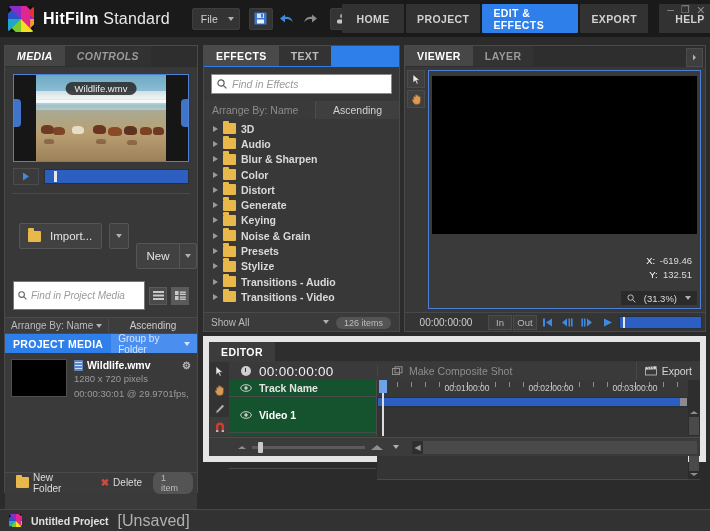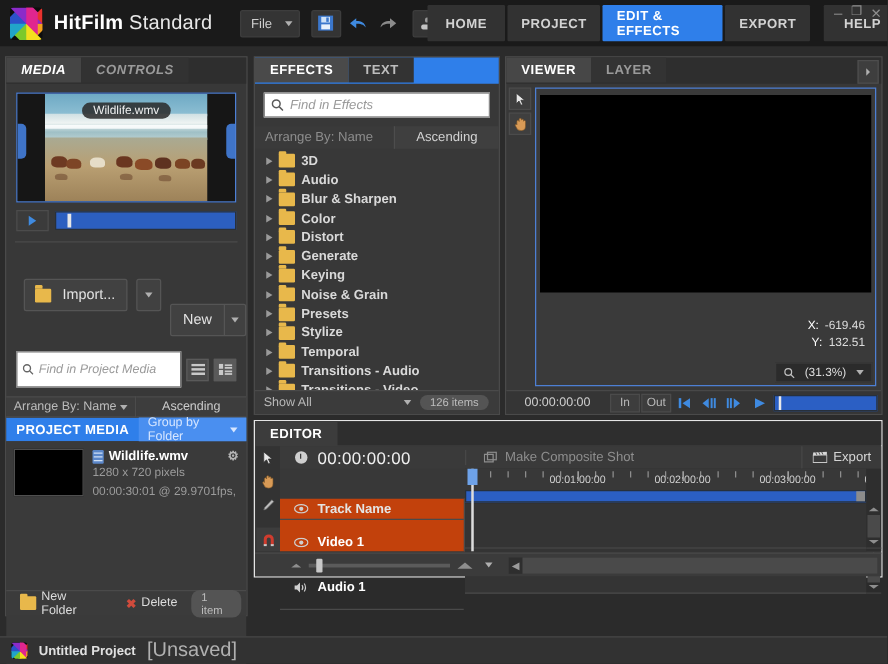--- a/index.html
+++ b/index.html
@@ -126,34 +126,34 @@
   .vcoord b{font-weight:normal;color:#fff;display:inline-block;width:11px;text-align:left;}
   .vzoom{position:absolute;right:2px;bottom:2px;height:16px;background:#2b2b2b;border:1px solid #3a3a3a;display:flex;align-items:center;gap:8px;padding:0 6px;color:#dcdcdc;font-size:9.5px;}
   .vtrans{position:absolute;left:0;right:0;bottom:0;height:19px;background:#353535;border-top:1px solid #484848;display:flex;align-items:center;}
   .vtc{width:82px;text-align:center;color:#cfcfcf;font-size:10px;}
   .vinout{width:24px;height:15px;margin-left:1px;background:#3d3d3d;border:1px solid #4b4b4b;display:flex;align-items:center;justify-content:center;color:#b8b8b8;font-size:9.5px;}
   .vtbtn{width:20px;height:17px;display:flex;align-items:center;justify-content:center;color:#3f8ae0;}
   .vscrub{flex:1;height:13px;margin:0 3px 0 2px;background:#2b5fc4;border:1px solid #27303c;position:relative;}
   .vscrub i{position:absolute;left:3px;top:0;bottom:0;width:2px;background:#e9e9e9;}
 
   
-  #editor{left:203px;top:336px;width:503px;height:126px;background:#383838;border:1px solid #e5e5e5;}
+  #editor{left:203px;top:336px;width:503px;height:126px;background:#383838;border:6px solid #e5e5e5;}
   .edtabs{height:19px;display:flex;background:#2e2e2e;}
   .edtabs .tab{background:#3c3c3c;color:#fff;}
   .edtools{position:absolute;left:1px;top:20px;width:19px;bottom:20px;background:#333;}
   .edtool{width:19px;height:19px;display:flex;align-items:center;justify-content:center;}
   .edtool.magnet{position:absolute;bottom:0;left:0;background:#3d3d3d;}
   .edhdr{position:absolute;left:20px;top:20px;right:0;height:18px;background:#3a3a3a;display:flex;align-items:center;}
   .edtc{width:148px;display:flex;align-items:center;gap:8px;padding-left:12px;}
   .edtc .clock{width:10px;height:10px;border-radius:50%;background:#cfcfcf;position:relative;}
   .edtc .clock:after{content:"";position:absolute;left:4px;top:2px;width:1.3px;height:4px;background:#3a3a3a;}
   .edtc .t{color:#efefef;font-size:13.5px;letter-spacing:.3px;}
   .edmk{flex:1;display:flex;align-items:center;gap:6px;padding-left:14px;color:#8e8e8e;font-size:10.5px;border-left:1px solid #474747;}
   .edex{display:flex;align-items:center;gap:5px;padding:0 8px;color:#d5d5d5;font-size:10.5px;border-left:1px solid #474747;height:18px;}
-  .edtrkhd{position:absolute;left:20px;top:38px;width:148px;bottom:20px;background:#c2410c;border-right:1px solid #4a4a4a;margin-top:24px;}
+  .edtrkhd{position:absolute;left:20px;top:38px;width:148px;bottom:20px;background:#14532d;border-right:1px solid #4a4a4a;}
   .trk{height:36px;display:flex;align-items:center;gap:7px;padding-left:11px;border-bottom:1px solid #4a4a4a;color:#fff;font-size:10.5px;font-weight:bold;}
   .trk.name{height:17px;font-weight:bold;color:#e4e4e4;}
   .trkbody{position:absolute;left:168px;right:12px;top:38px;bottom:20px;background:#303030;}
   .ruler{height:17px;background:#383838;position:relative;overflow:hidden;}
   .tick{position:absolute;top:2px;width:1px;height:5px;background:#8e8e8e;}
   .tick.maj{height:8px;background:#bdbdbd;}
   .rlbl{position:absolute;top:3px;font-size:8.5px;color:#d0d0d0;white-space:nowrap;transform:translateX(-50%);}
   .hbar{position:absolute;left:0;right:0;top:17px;height:10px;background:#2b5fc4;border:1px solid #27303c;}
   .hbar i{position:absolute;right:0;top:0;bottom:0;width:7px;background:#8c8c8c;}
   .trkrow{height:36px;border-bottom:1px solid #4a4a4a;background:#343434;}
@@ -445,25 +445,20 @@
         </div>
         <div class="erow">
           <span class="tri"></span>
           <span class="folder" style="margin-left:0;"></span>
           <span>Presets</span>
         </div>
         <div class="erow">
           <span class="tri"></span>
           <span class="folder" style="margin-left:0;"></span>
           <span>Stylize</span>
-        </div>
-        <div class="erow">
-          <span class="tri"></span>
-          <span class="folder" style="margin-left:0;"></span>
-          <span>Temporal</span>
         </div>
         <div class="erow">
           <span class="tri"></span>
           <span class="folder" style="margin-left:0;"></span>
           <span>Transitions - Audio</span>
         </div>
         <div class="erow">
           <span class="tri"></span>
           <span class="folder" style="margin-left:0;"></span>
           <span>Transitions - Video</span>

